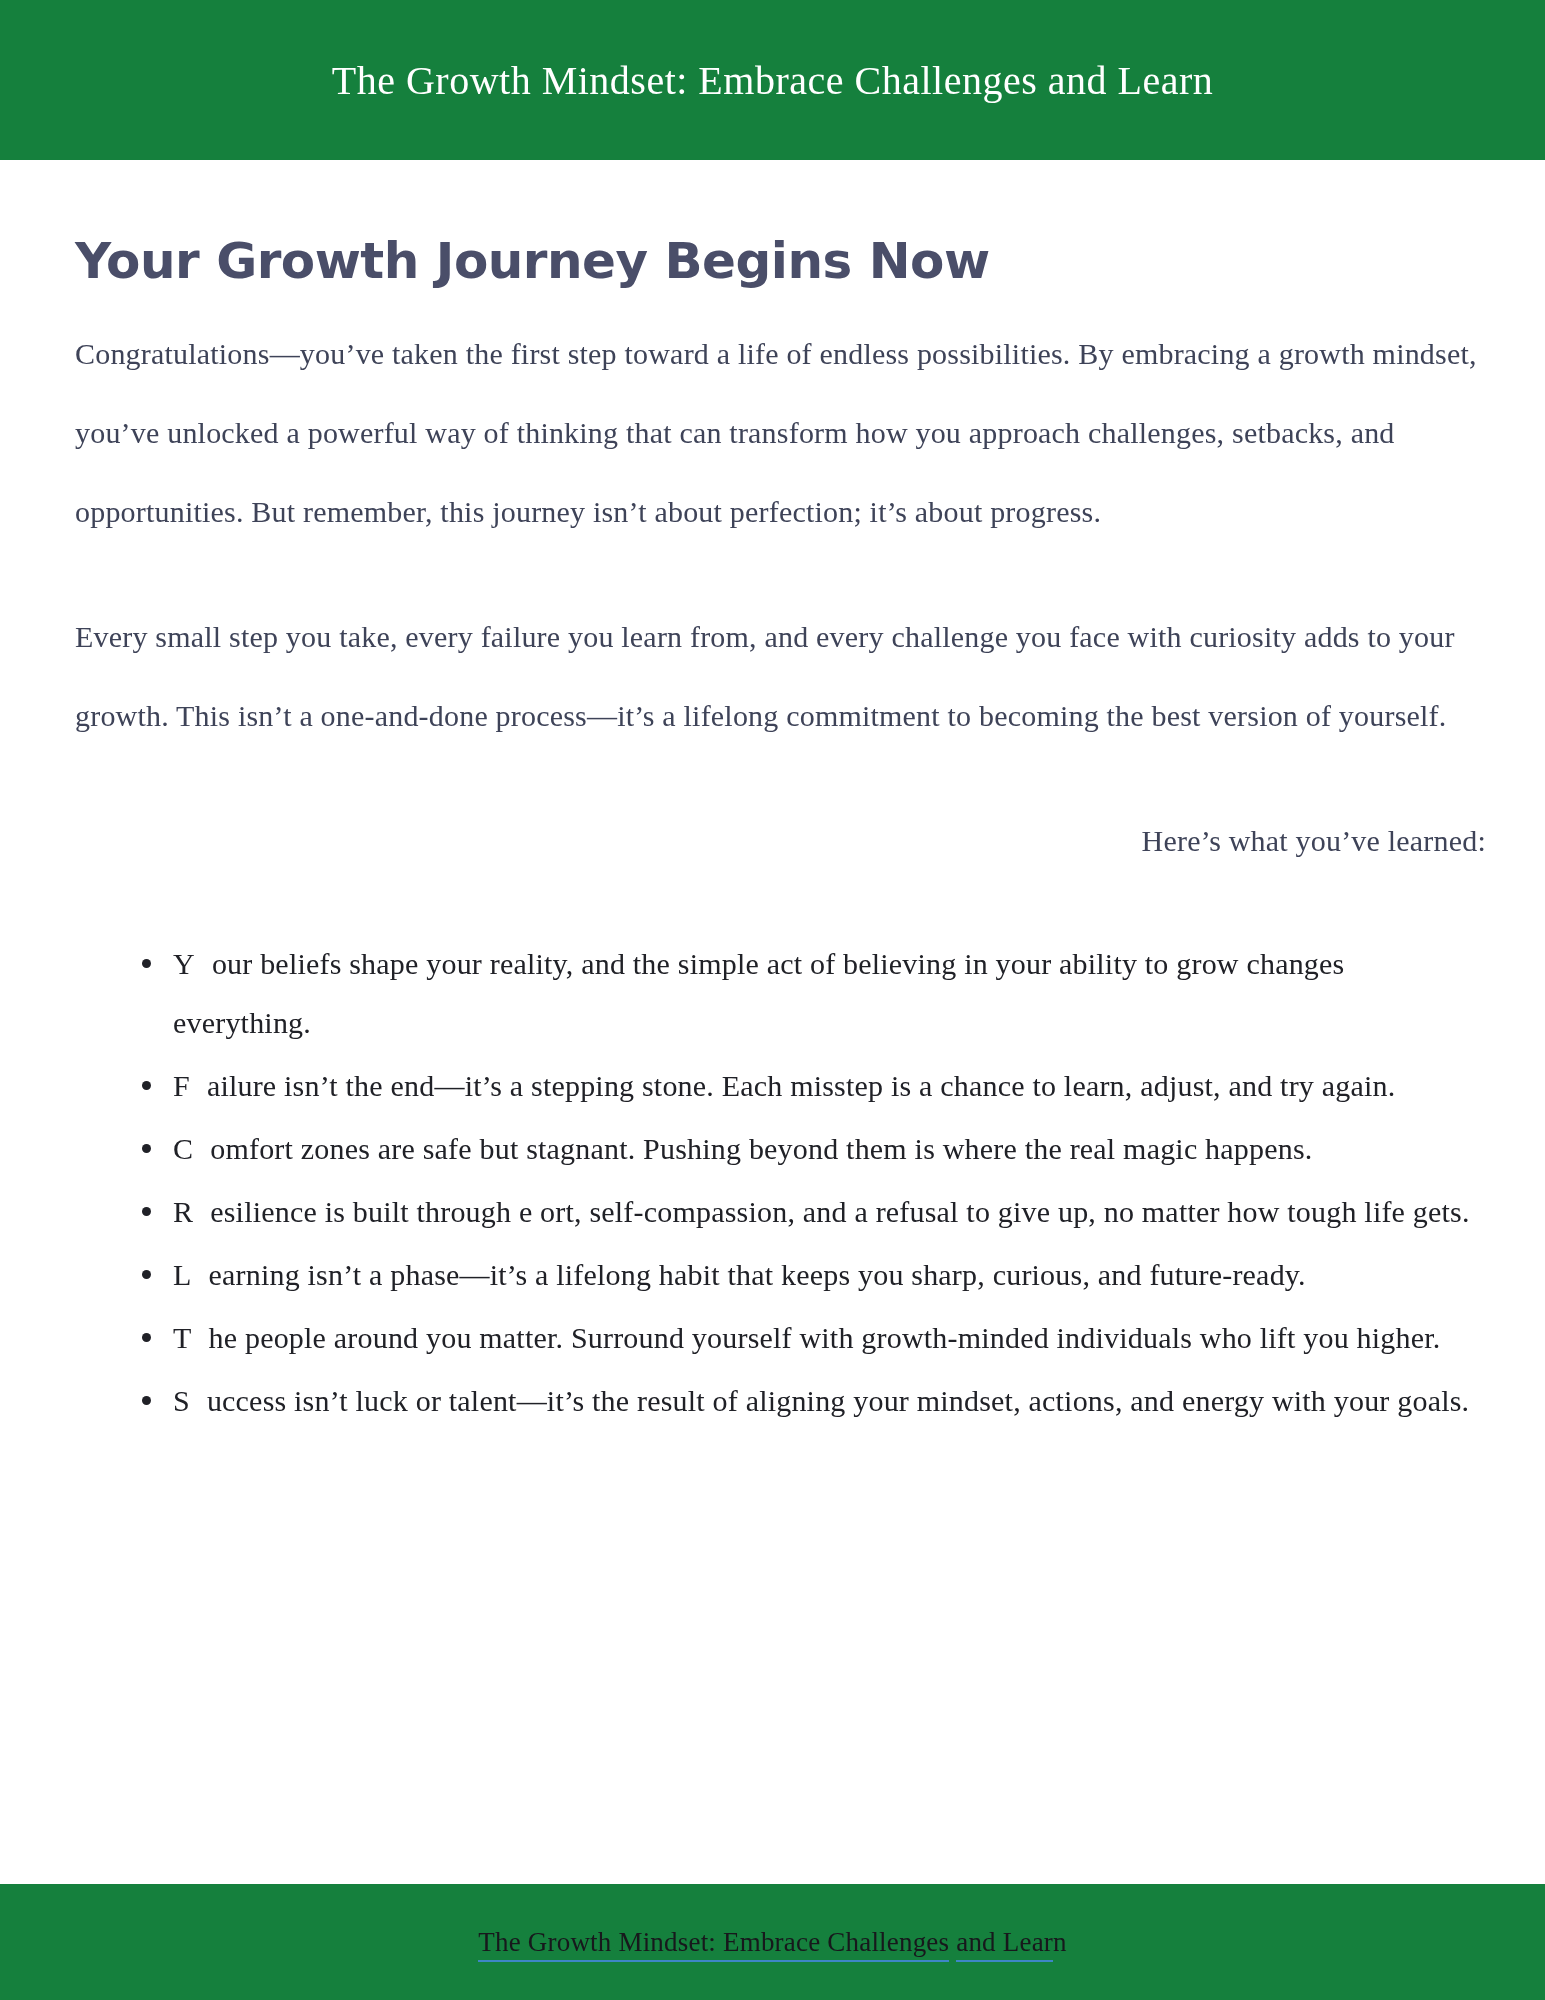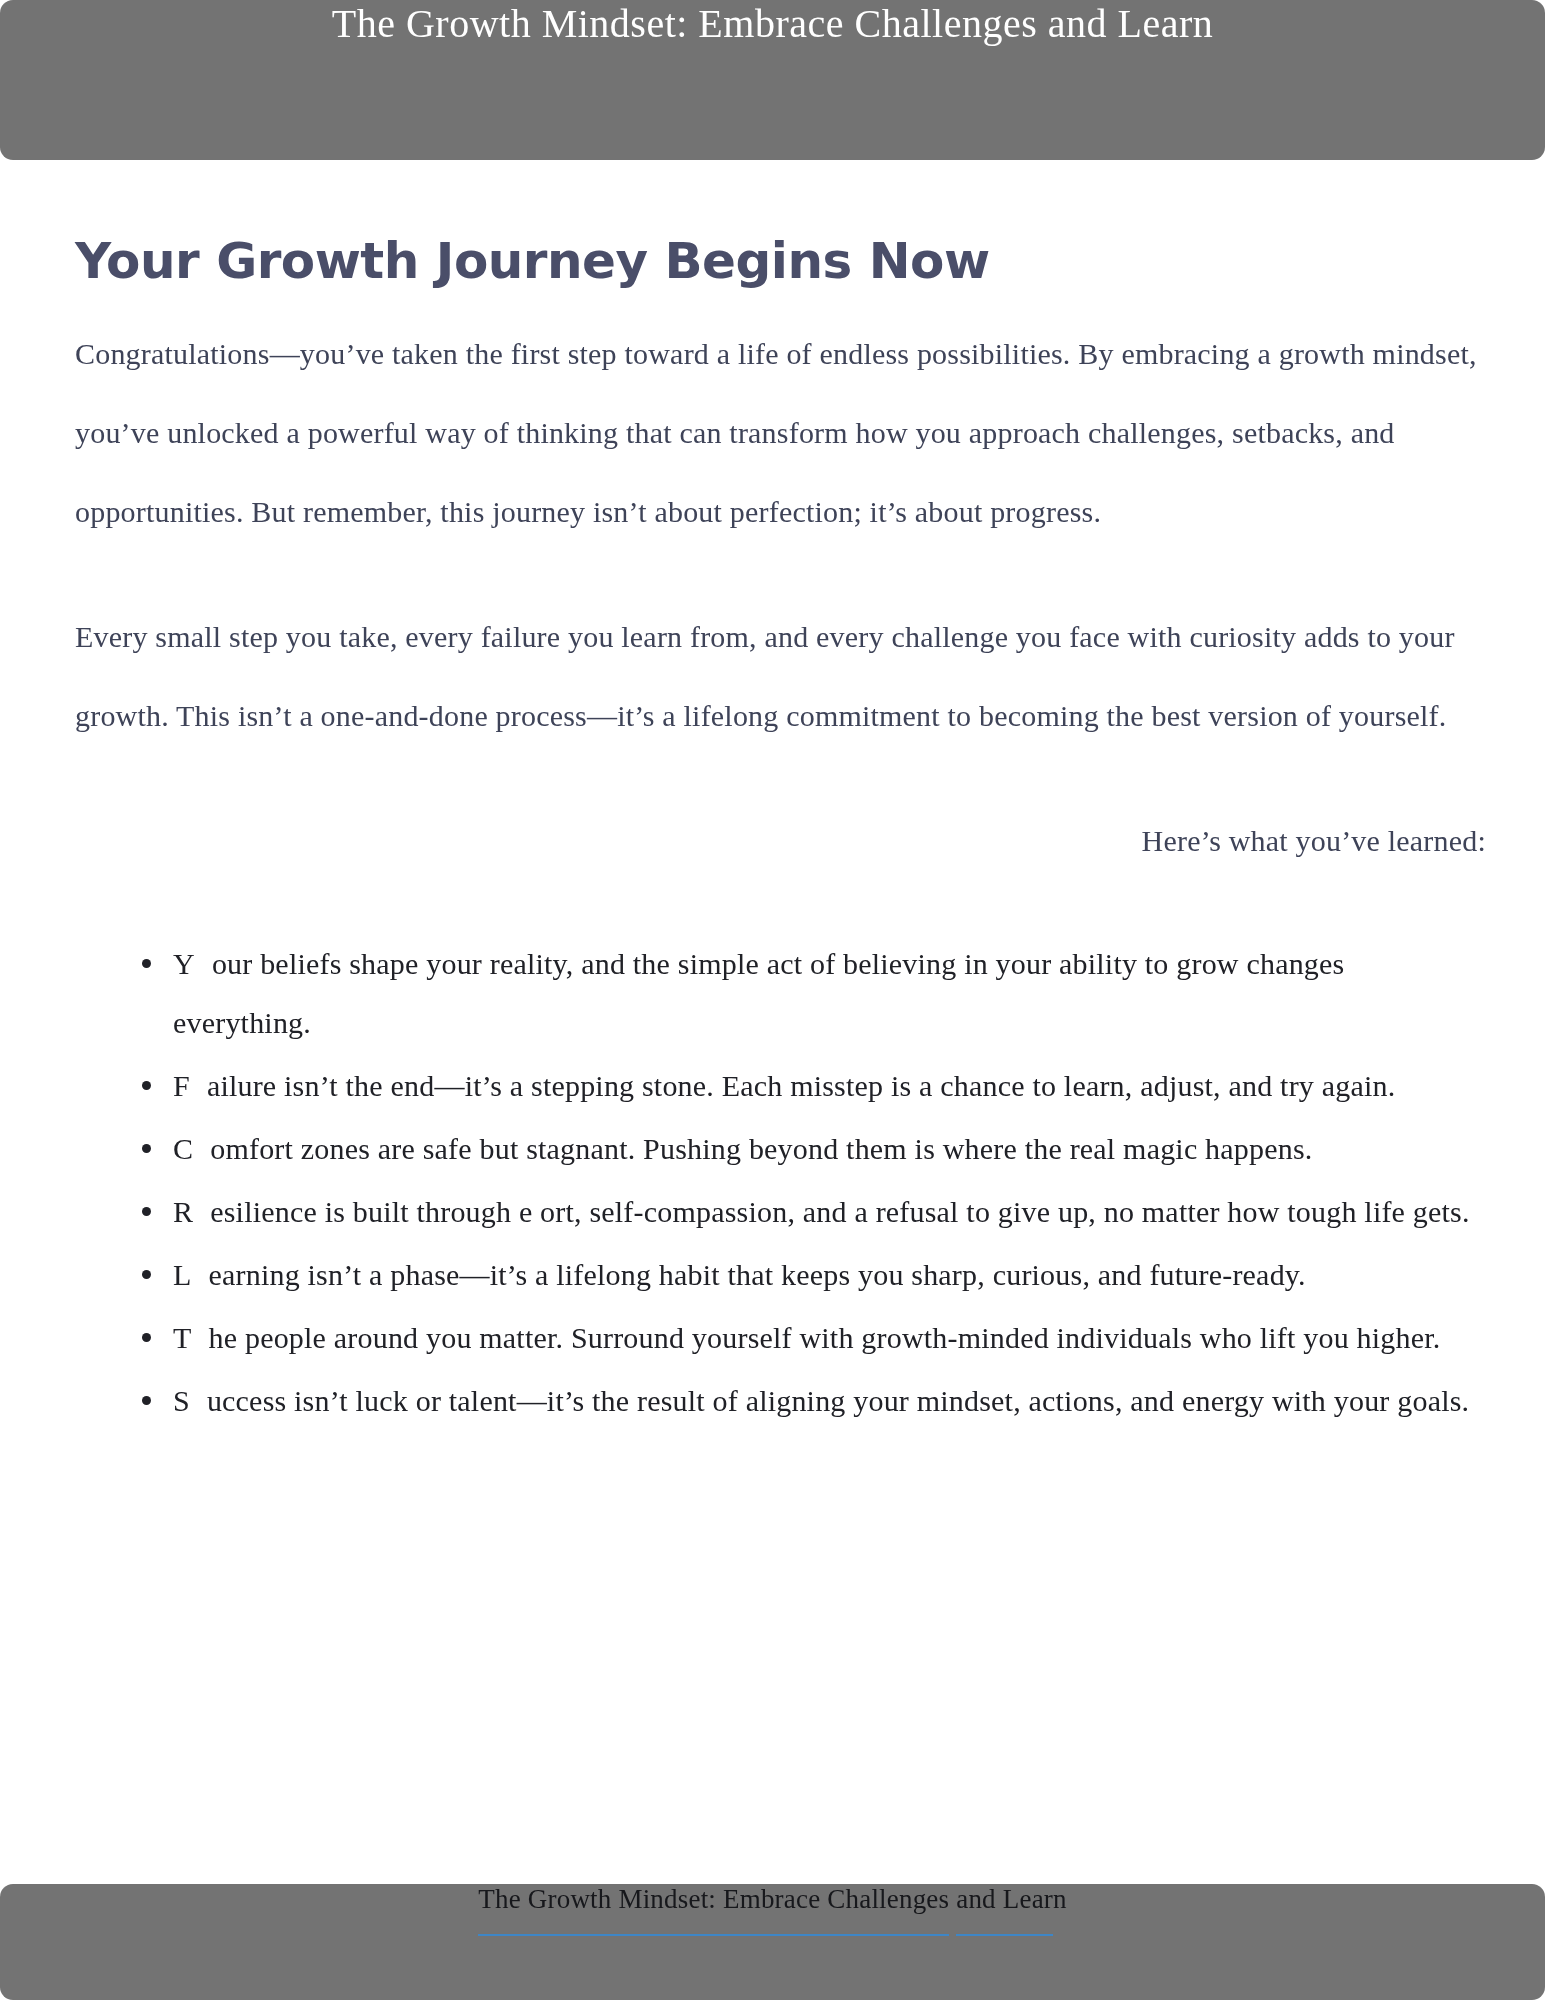--- a/index.html
+++ b/index.html
@@ -4,21 +4,21 @@
 <style>
   * { box-sizing: border-box; }
   html, body { margin: 0; padding: 0; }
   body {
     width: 1545px; height: 2000px;
     background: #ffffff;
     display: flex; flex-direction: column;
     font-family: "Liberation Serif", serif;
     overflow: hidden;
   }
-  .bar { background: #737373; flex: none; display: flex; align-items: flex-start; justify-content: center; border-radius: 13px; }
+  .bar { background: #15803d; flex: none; display: flex; align-items: center; justify-content: center; }
   header.bar { height: 160px; }
   footer.bar { height: 116px; }
   .header-title {
     color: #ffffff; font-size: 40px; letter-spacing: 0.5px;
     font-family: "Liberation Serif", serif;
   }
   main { flex: 1 1 auto; overflow: hidden; padding: 72px 59px 0 75px; }
   h1.page-title {
     font-family: "DejaVu Sans", sans-serif;
     font-weight: 800; font-size: 50px; letter-spacing: -0.5px;
@@ -38,21 +38,21 @@
   ul.bullet-list li::before {
     content: ""; position: absolute; left: -31px; top: 25px;
     width: 9px; height: 9px; border-radius: 50%; background: #202127;
   }
   .bullet-lead { margin-right: 17px; }
   .footer-link {
     color: #17181C; font-size: 27px; letter-spacing: 0.2px;
     text-decoration: none; cursor: pointer;
     font-family: "Liberation Serif", serif;
   }
-  .uline { border-bottom: 2px solid #3E86C6; padding-bottom: 20px; }
+  .uline { border-bottom: 2px solid #3E86C6; padding-bottom: 3px; }
 </style>
 </head>
 <body>
 
 <header class="bar">
   <div class="header-title">The Growth Mindset: Embrace Challenges and Learn</div>
 </header>
 
 <main>
   <h1 class="page-title">Your Growth Journey Begins Now</h1>

